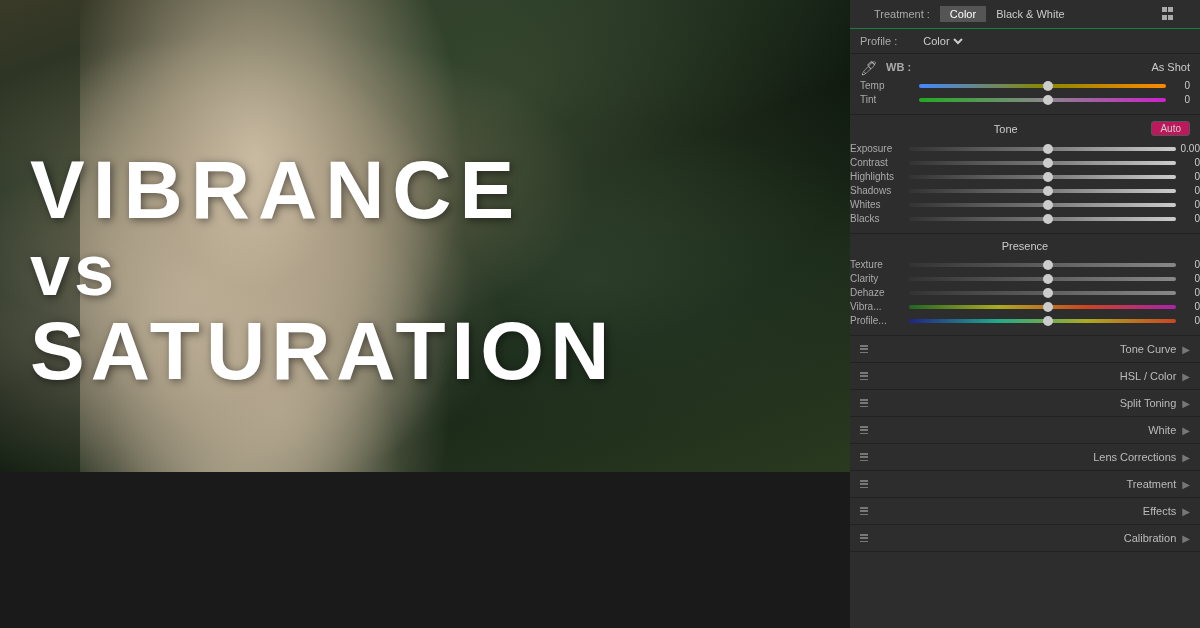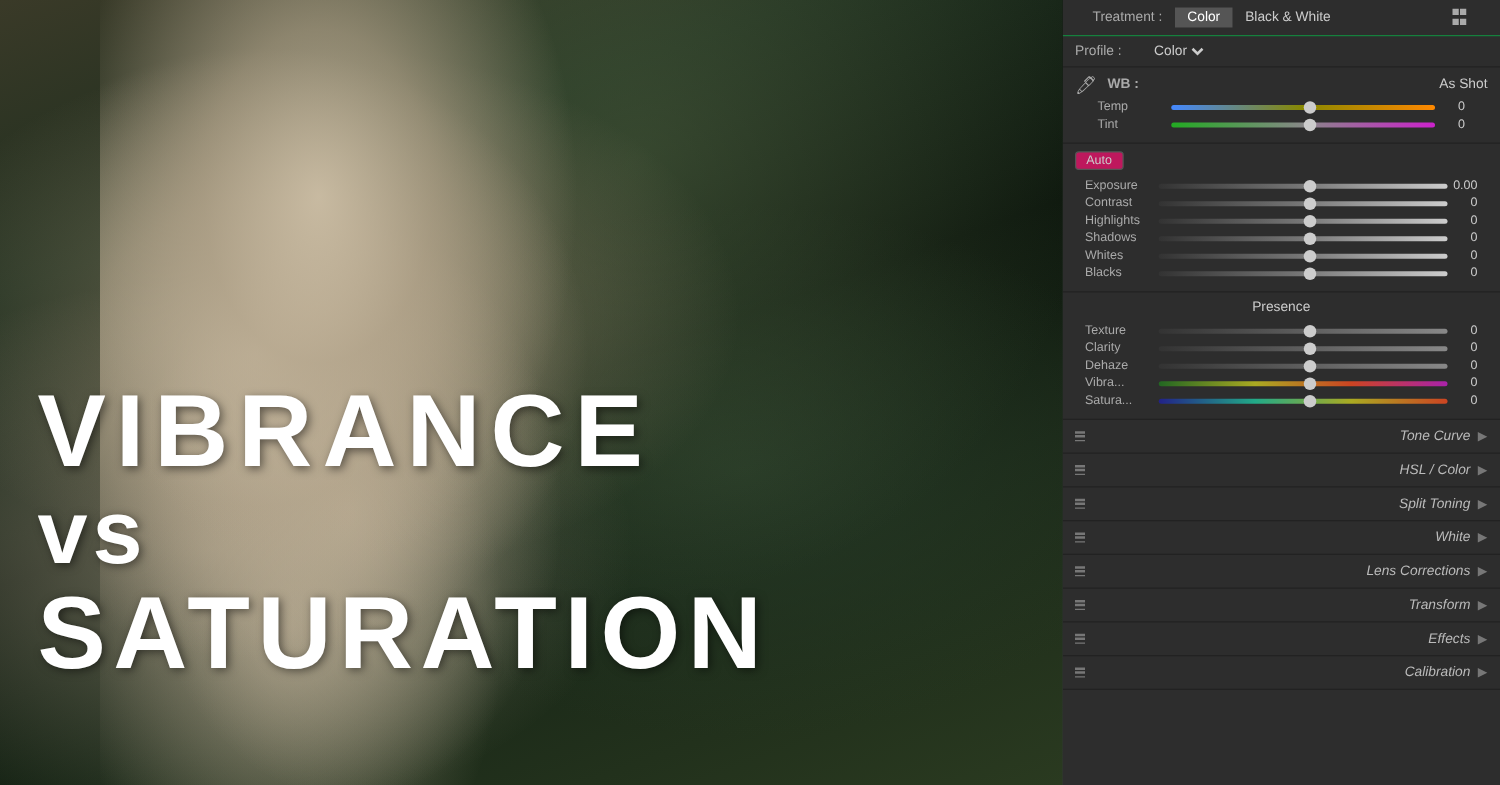--- a/index.html
+++ b/index.html
@@ -8,21 +8,21 @@
       height: 628px;
       display: flex;
       font-family: Arial, sans-serif;
       overflow: hidden;
       background: #1a1a1a;
     }
 
     
     #photo-panel {
       width: 850px;
-      height: 628px;
+      height: 472px;
       position: relative;
       overflow: hidden;
       background: linear-gradient(135deg, #2a3a2a 0%, #1a2a1a 30%, #0a1a0a 60%, #3a4a3a 100%);
     }
 
     .cat-bg {
       position: absolute;
       inset: 0;
       background:
         radial-gradient(ellipse at 30% 40%, rgba(180,160,130,0.6) 0%, transparent 40%),
@@ -195,21 +195,21 @@
     }
 
     .wb-value {
       margin-left: auto;
       color: #ccc;
     }
 
     .slider-row {
       display: flex;
       align-items: center;
-      margin: 3px 18px;
+      margin: 3px 0;
     }
 
     .slider-name {
       width: 55px;
       color: #aaa;
       font-size: 10px;
       flex-shrink: 0;
     }
 
     .slider-track {
@@ -325,21 +325,20 @@
       width: 8px;
       height: 1.5px;
       background: #777;
     }
 
     .panel-name {
       flex: 1;
       text-align: right;
       color: #bbb;
       font-size: 11px;
-      font-style: italic;
     }
 
     .expand-arrow {
       color: #777;
       font-size: 10px;
       margin-left: 6px;
     }
   </style>
 </head>
 <body>
@@ -394,20 +393,21 @@
       <span class="slider-name">Tint</span>
       <div class="slider-track tint-track">
         <div class="slider-thumb"></div>
       </div>
       <span class="slider-value">0</span>
     </div>
   </div>
 
   <div class="section-block">
     <div class="section-header">
+      <span class="section-title">Tone</span>
       <button class="auto-btn">Auto</button>
     </div>
 
     <div class="slider-row">
       <span class="slider-name">Exposure</span>
       <div class="slider-track tone-slider-track">
         <div class="slider-thumb"></div>
       </div>
       <span class="slider-value">0.00</span>
     </div>
@@ -482,21 +482,21 @@
 
     <div class="slider-row">
       <span class="slider-name">Vibra...</span>
       <div class="slider-track vibrance-track">
         <div class="slider-thumb"></div>
       </div>
       <span class="slider-value">0</span>
     </div>
 
     <div class="slider-row">
-      <span class="slider-name">Satura...</span>
+      <span class="slider-name">Profile...</span>
       <div class="slider-track saturation-track">
         <div class="slider-thumb"></div>
       </div>
       <span class="slider-value">0</span>
     </div>
   </div>
 
   <div id="collapsed-panels">
   <div class="collapsed-panel">
       <div class="collapse-icon">
@@ -542,21 +542,21 @@
       </div>
       <span class="panel-name">Lens Corrections</span>
       <span class="expand-arrow">▶</span>
     </div>
       <div class="collapsed-panel">
       <div class="collapse-icon">
         <span></span>
           <span></span>
           <span></span>
       </div>
-      <span class="panel-name">Transform</span>
+      <span class="panel-name">Treatment</span>
       <span class="expand-arrow">▶</span>
     </div>
       <div class="collapsed-panel">
       <div class="collapse-icon">
         <span></span>
           <span></span>
           <span></span>
       </div>
       <span class="panel-name">Effects</span>
       <span class="expand-arrow">▶</span>

